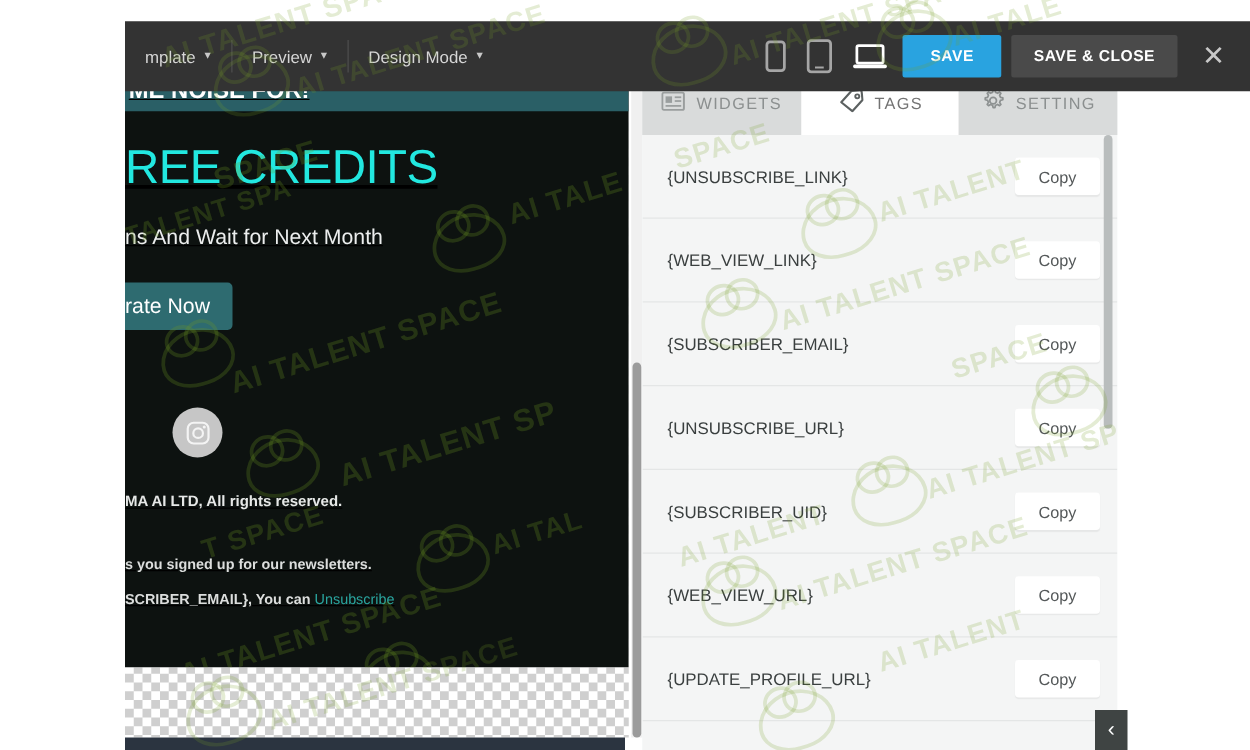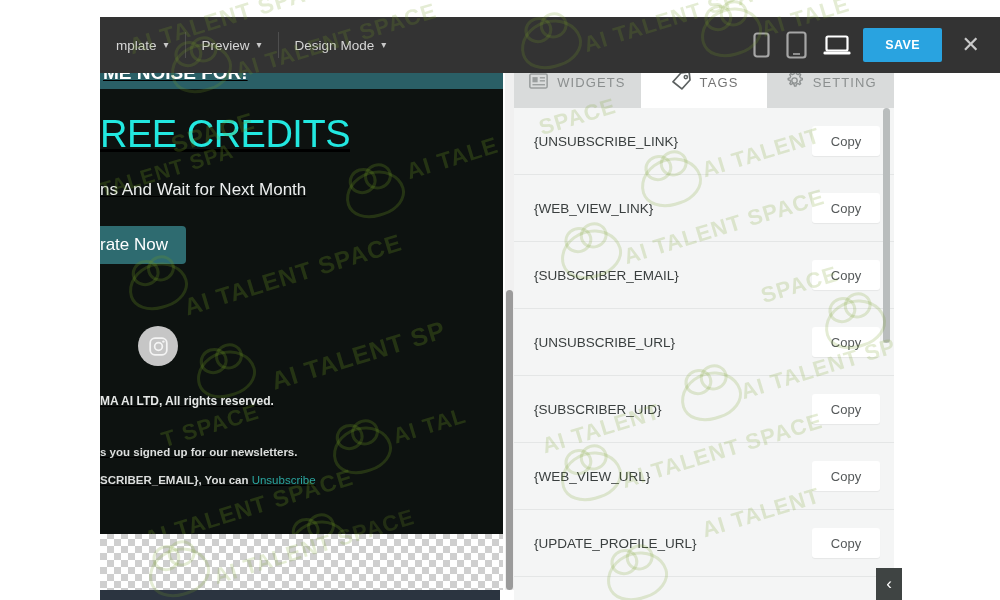--- a/index.html
+++ b/index.html
@@ -288,20 +288,21 @@
       <div class="dev" title="Desktop">
         <svg width="28" height="24" viewBox="0 0 28 24">
           <rect x="3.5" y="3.5" width="21" height="14" rx="1.5" fill="none" stroke="#ffffff" stroke-width="2.2"></rect>
           <rect x="0.5" y="18.5" width="27" height="3" rx="1.3" fill="#ffffff"></rect>
         </svg>
       </div>
     </div>
 
     <div class="tb-actions">
       <div class="btn btn-save">SAVE</div>
+      <div class="btn btn-saveclose">SAVE &amp; CLOSE</div>
       <div class="btn btn-close">✕</div>
     </div>
   </div>
 
   <div class="canvas-area"></div>
 
   <div class="email-wrap">
     <div class="email">
 
       <div class="email-banner">

